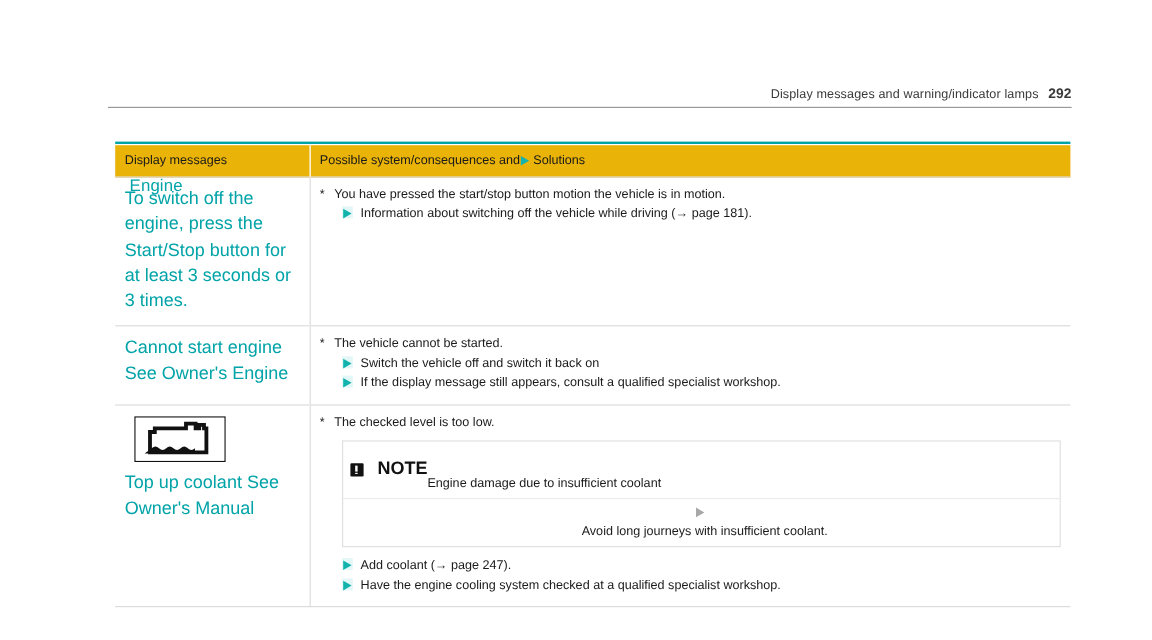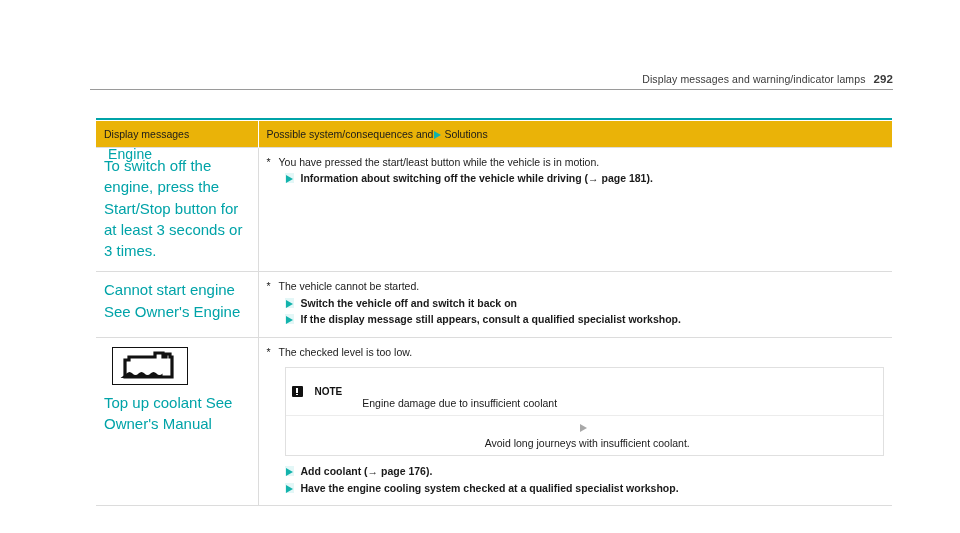--- a/index.html
+++ b/index.html
@@ -130,21 +130,20 @@
     flex: 1 1 auto;
     font-size: 10.5px;
     line-height: 1.38;
     color: #1a1a1a;
   }
   .sol {
     display: flex;
     align-items: flex-start;
     margin: 2px 0 0 0;
     padding-left: 18px;
-    font-weight: bold;
   }
   .sol .tri {
     flex: 0 0 16px;
     width: 16px;
     line-height: 1.38;
   }
   .sol .stext {
     flex: 1 1 auto;
     font-size: 10.5px;
     line-height: 1.38;
@@ -210,23 +209,23 @@
   }
   .note-icon::after {
     content: "";
     position: absolute;
     left: 4.6px; top: 7.6px;
     width: 1.6px; height: 1.6px;
     background: #ffffff;
   }
   .note-label {
     font-weight: bold;
-    font-size: 10px;
+    font-size: 15px;
     color: #111111;
-    margin-right: 20px;
+    margin-right: 0;
   }
   .note-title {
     font-size: 10.5px;
     color: #1a1a1a;
     margin-top: 24px;
   }
   .note-body {
     display: flex;
     align-items: center;
     padding: 4px 6px 5px 12px;
@@ -288,21 +287,21 @@
     </thead>
     <tbody>
 
       <tr>
         <td class="col-msg">
           <div class="msg-text">To switch off the engine, press the Start/Stop button for at least 3 seconds or 3 times.</div>
         </td>
         <td class="col-sol">
           <div class="cause">
             <span class="star">*</span>
-            <span class="ctext">You have pressed the start/least button while the vehicle is in motion.</span>
+            <span class="ctext">You have pressed the start/stop button motion the vehicle is in motion.</span>
           </div>
           <div class="sol">
             <span class="tri"><span class="tri-wrap"><span class="tri-glyph"></span></span></span>
             <span class="stext">Information about switching off the vehicle while driving (→ page 181).</span>
           </div>
         </td>
       </tr>
 
       <tr>
         <td class="col-msg">
@@ -350,21 +349,21 @@
               <span class="note-title">Engine damage due to insufficient coolant</span>
             </div>
             <div class="note-body">
               <span class="tri"><span class="tri-wrap plain"><span class="tri-glyph tri-gray"></span></span></span>
               <span class="ntext">Avoid long journeys with insufficient coolant.</span>
             </div>
           </div>
 
           <div class="sol">
             <span class="tri"><span class="tri-wrap"><span class="tri-glyph"></span></span></span>
-            <span class="stext">Add coolant (→ page 176).</span>
+            <span class="stext">Add coolant (→ page 247).</span>
           </div>
           <div class="sol">
             <span class="tri"><span class="tri-wrap"><span class="tri-glyph"></span></span></span>
             <span class="stext">Have the engine cooling system checked at a qualified specialist workshop.</span>
           </div>
         </td>
       </tr>
 
     </tbody>
   </table>

